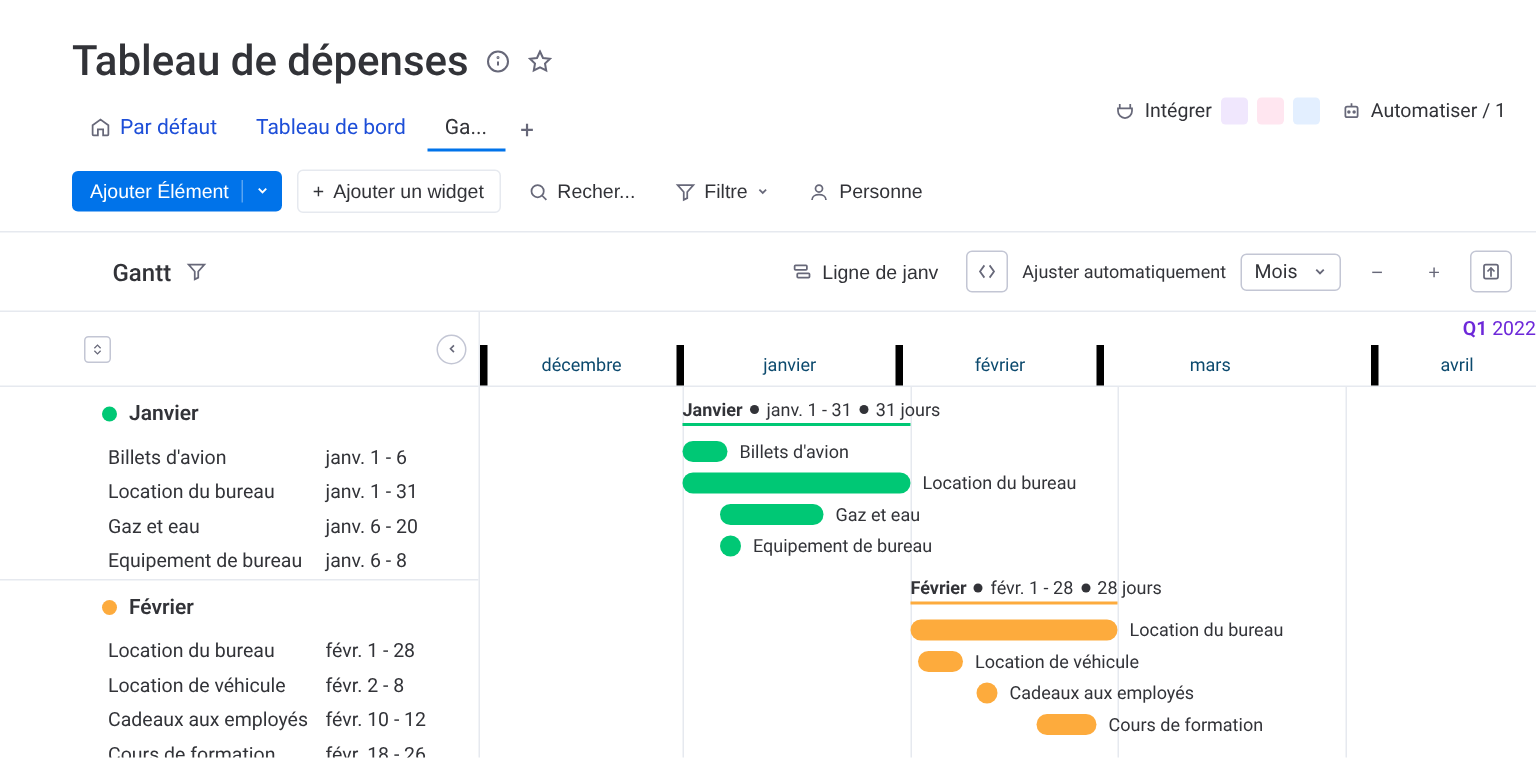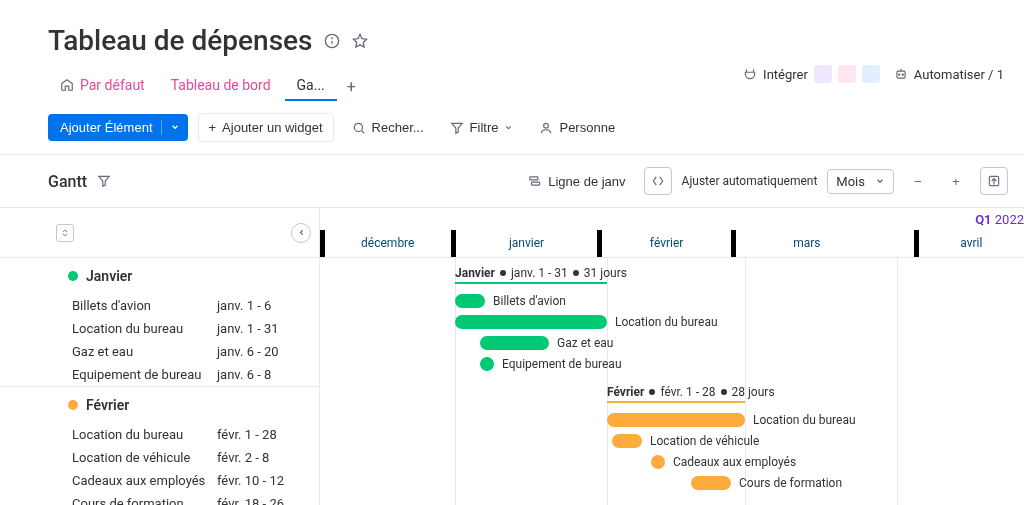--- a/index.html
+++ b/index.html
@@ -4,36 +4,36 @@
 <style>
   * { box-sizing: border-box; margin: 0; padding: 0; }
   body { font-family: -apple-system, BlinkMacSystemFont, "Segoe UI", Roboto, sans-serif; font-size: 13px; color: #323338; background: #fff; width: 1024px; height: 505px; overflow: hidden; }
   
   .header { padding: 24px 0 0 48px; }
   .title-row { display: flex; align-items: center; gap: 12px; }
   .page-title { font-size: 28px; font-weight: 500; color: #323338; }
   .title-icon { color: #676879; display: inline-flex; }
   
   .tabs { display: flex; align-items: center; gap: 2px; margin-top: 14px; padding-left: 0; }
-  .tab { display: flex; align-items: center; gap: 6px; padding: 6px 12px; font-size: 14px; color: #ec4899; cursor: pointer; border-bottom: 2px solid transparent; }
+  .tab { display: flex; align-items: center; gap: 6px; padding: 6px 12px; font-size: 14px; color: #1d4ed8; cursor: pointer; border-bottom: 2px solid transparent; }
   .tab.active { border-bottom-color: #0073ea; color: #323338; }
   .tab-home-icon { display: inline-flex; }
   .tab-add { padding: 4px 8px; color: #676879; font-size: 16px; }
   
   .top-right { position: absolute; right: 20px; top: 65px; display: flex; align-items: center; gap: 14px; font-size: 13px; color: #323338; }
   .top-right-group { display: flex; align-items: center; gap: 6px; }
   .mini-square { width: 18px; height: 18px; border-radius: 3px; display: inline-block; }
   
   .toolbar { display: flex; align-items: center; gap: 10px; padding: 12px 0 12px 48px; border-bottom: 1px solid #e6e9ef; }
   .btn-primary { background: #0073ea; color: #fff; border: none; border-radius: 4px; padding: 6px 8px 6px 12px; font-size: 13px; display: flex; align-items: center; gap: 8px; cursor: pointer; }
   .btn-primary .chev { border-left: 1px solid rgba(255,255,255,.35); padding-left: 8px; }
   .btn-ghost { background: #fff; border: 1px solid #e6e9ef; border-radius: 4px; padding: 6px 10px; font-size: 13px; display: flex; align-items: center; gap: 6px; cursor: pointer; color: #323338; }
   .btn-text { background: none; border: none; padding: 6px 8px; font-size: 13px; display: flex; align-items: center; gap: 6px; cursor: pointer; color: #323338; }
   
-  .gantt-header { display: flex; align-items: center; justify-content: space-between; padding: 12px 16px 12px 48px; }
+  .gantt-header { display: flex; align-items: center; justify-content: space-between; padding: 12px 16px 12px 48px; margin-left: 27px; }
   .gantt-title { display: flex; align-items: center; gap: 10px; font-size: 16px; font-weight: 500; }
   .gantt-controls { display: flex; align-items: center; gap: 10px; }
   .select-box { border: 1px solid #c3c6d4; border-radius: 4px; padding: 4px 8px; font-size: 13px; display: flex; align-items: center; gap: 10px; }
   .icon-btn { border: 1px solid #c3c6d4; border-radius: 4px; width: 28px; height: 28px; display: flex; align-items: center; justify-content: center; color: #676879; cursor: pointer; background:#fff; }
   .icon-btn.noborder { border: none; }
   
   .gantt-body { display: flex; border-top: 1px solid #e6e9ef; }
   .left-pane { width: 320px; flex-shrink: 0; border-right: 1px solid #e6e9ef; }
   .right-pane { flex: 1; position: relative; overflow: hidden; }
   

